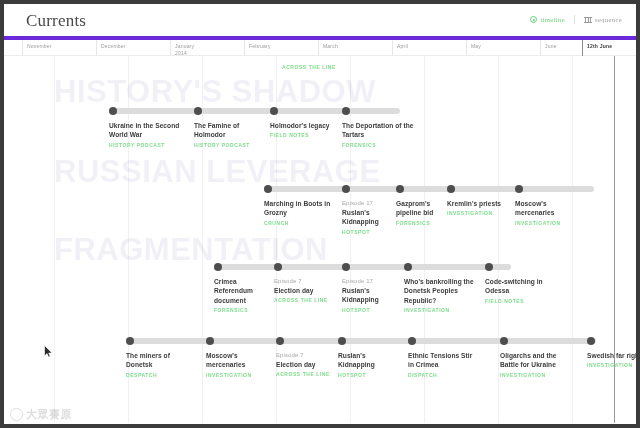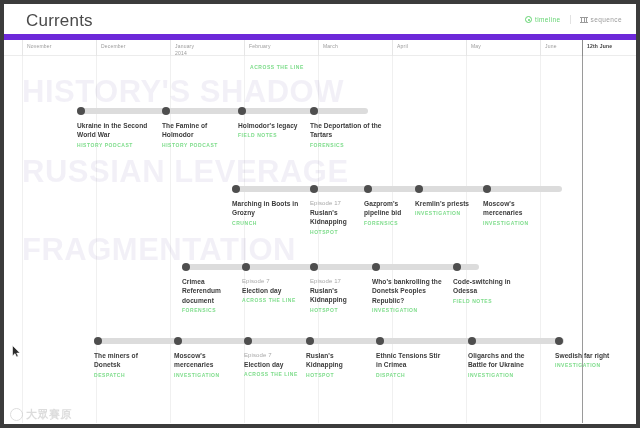--- a/index.html
+++ b/index.html
@@ -14,21 +14,22 @@
     left: 4px; top: 4px;
     width: 632px; height: 420px;
     background: #ffffff;
     overflow: hidden;
   }
 
   
   #header {
     position: relative;
     height: 36px;
-    border-bottom: 6px solid #6d28d9;
+    border-bottom: 4px solid #6d28d9;
+    font-family: Liberation Serif, serif;
   }
   #page-title {
     position: absolute; left: 22px; top: 7px;
     font-size: 17px; font-weight: 400;
     color: #4a4a4a; letter-spacing: 0.2px;
   }
   #view-toggles {
     position: absolute; right: 14px; top: 11px;
     display: flex; align-items: center; gap: 9px;
     font-size: 6.5px; letter-spacing: 0.4px;
@@ -65,21 +66,21 @@
   }
   .tick {
     position: absolute; top: 0; height: 16px;
     padding-left: 4px; font-size: 5px; color: #9a9a9a;
     letter-spacing: 0.2px; line-height: 6.5px; padding-top: 3px;
     border-left: 1px solid #e6e6e6;
   }
   .tick.now { border-left: 1px solid #8c8c8c; color: #3c3c3c; font-weight: bold; }
 
   
-  #canvas { position: relative; height: 367px; background: #fff; overflow: hidden; }
+  #canvas { position: relative; height: 367px; background: #fff; overflow: hidden; margin-left: 32px; }
   .vgrid { position: absolute; top: 0; bottom: 0; width: 1px; background: #f0f0f0; }
   .nowline { position: absolute; top: 0; bottom: 0; width: 1px; background: #9a9a9a; }
 
   
   .band-title {
     position: absolute; left: 18px;
     font-size: 31px; font-weight: bold;
     color: #6f5fa8; opacity: 0.085;
     letter-spacing: 0.5px; white-space: nowrap;
     user-select: none;

